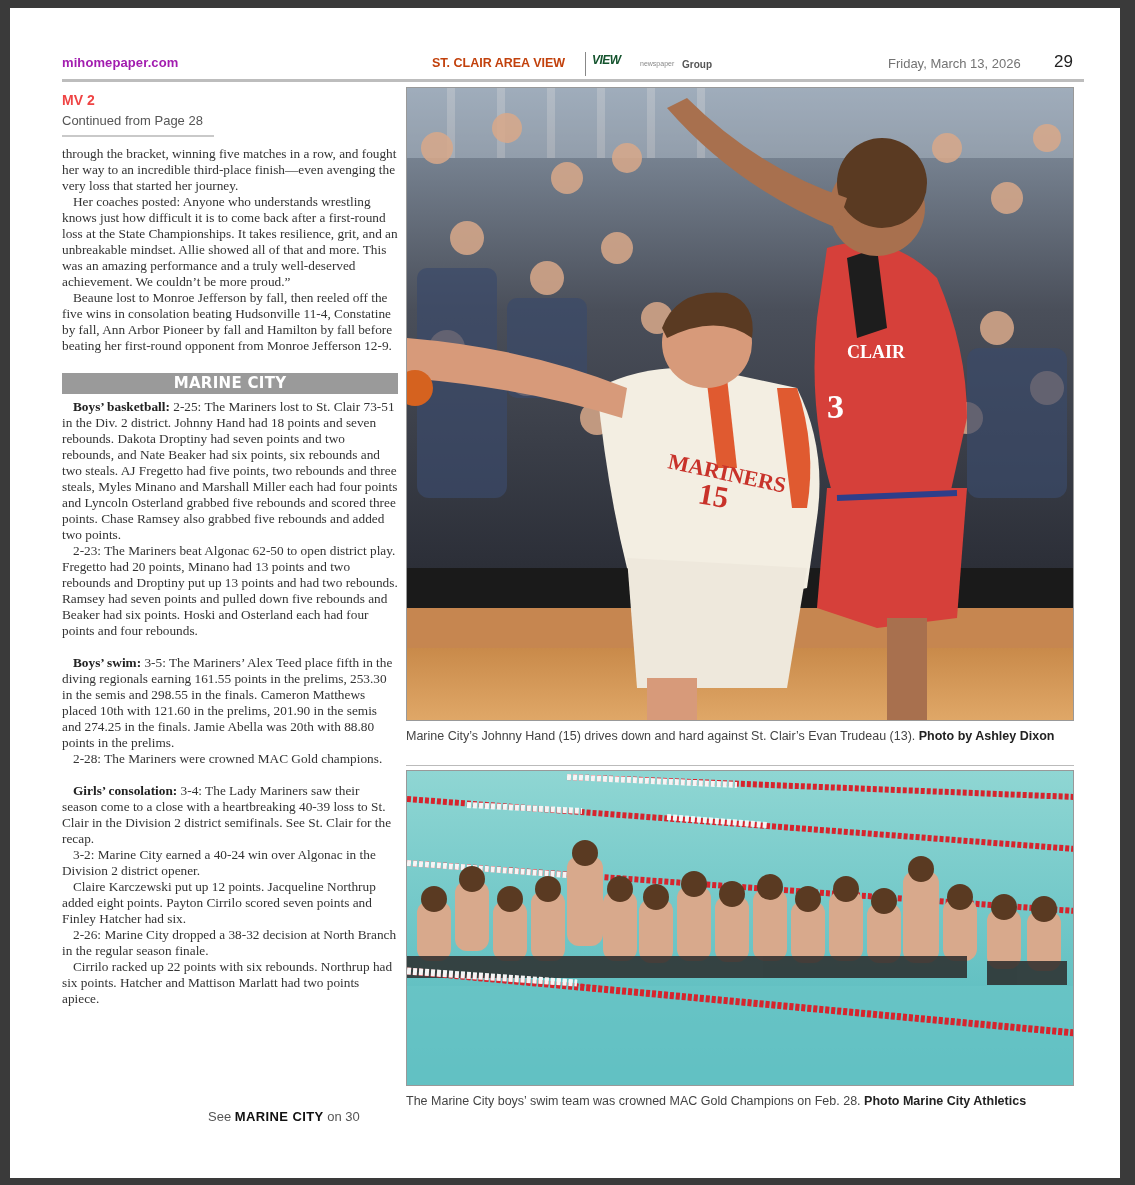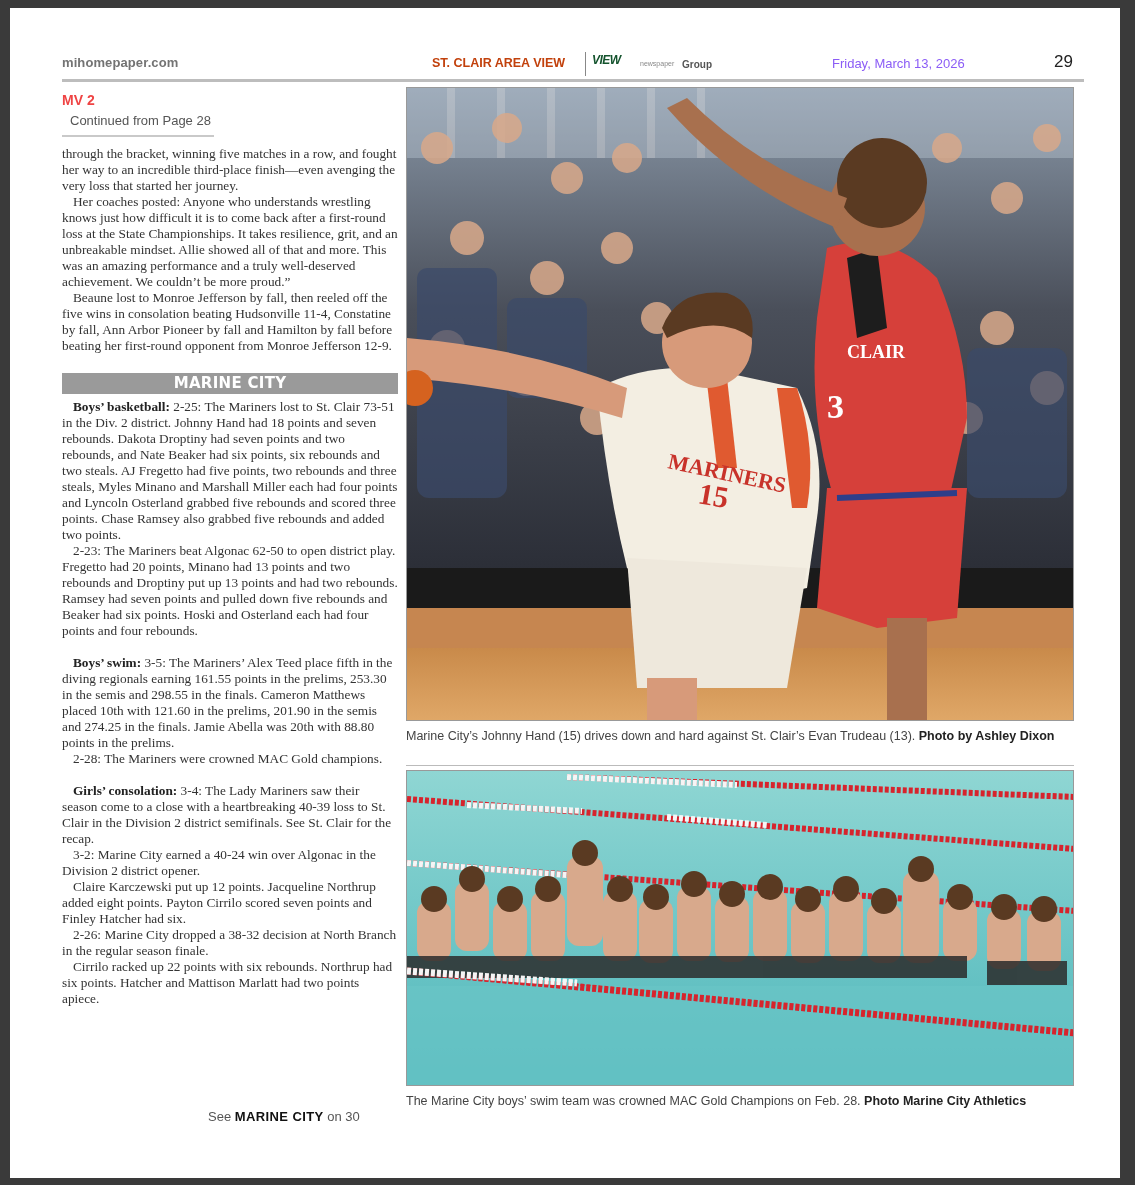--- a/index.html
+++ b/index.html
@@ -6,32 +6,32 @@
     html, body { width: 1135px; height: 1185px; overflow: hidden; }
     body { background: #3a3a3a; font-family: "Liberation Sans", sans-serif; position: relative; }
     .page {
       position: absolute; left: 10px; top: 8px; width: 1110px; height: 1170px;
       background: #ffffff;
     }
     .masthead {
       position: absolute; left: 52px; top: 44px; width: 1022px; height: 30px;
       border-bottom: 3px solid #bdbdbd;
     }
-    .site-url { position: absolute; left: 0; top: 3px; font-size: 13px; font-weight: bold; color: #737373; letter-spacing: 0.1px; text-align: right; }
+    .site-url { position: absolute; left: 0; top: 3px; font-size: 13px; font-weight: bold; color: #a21caf; letter-spacing: 0.1px; text-align: right; }
     .pub-name { position: absolute; left: 370px; top: 4px; font-size: 12.5px; font-weight: bold; color: #c2410c; }
     .pub-divider { position: absolute; left: 523px; top: 0px; width: 1px; height: 24px; background: #888; }
     .view-logo { position: absolute; left: 530px; top: 1px; font-size: 12px; font-weight: 900; font-style: italic; color: #14532d; letter-spacing: -0.5px; }
     .view-sub { position: absolute; left: 578px; top: 8px; font-size: 7px; color: #888; }
     .view-group { position: absolute; left: 620px; top: 7px; font-size: 10px; font-weight: bold; color: #555; }
-    .issue-date { position: absolute; left: 770px; top: 4px; font-size: 13px; color: #8b5cf6; }
+    .issue-date { position: absolute; left: 826px; top: 4px; font-size: 13px; color: #737373; }
     .page-number { position: absolute; left: 992px; top: 0px; font-size: 17px; color: #222; }
 
     .left-col { position: absolute; left: 52px; top: 80px; width: 336px; }
     .section-code { font-size: 14px; font-weight: bold; color: #ef4444; line-height: 24px; margin-top: 0px; }
-    .continued { font-size: 13px; color: #555; line-height: 16px; margin-top: 1px; margin-left: 8px; }
+    .continued { font-size: 13px; color: #555; line-height: 16px; margin-top: 1px; }
     .continued-rule { width: 152px; height: 2px; background: #c9c9c9; margin-top: 6px; margin-bottom: 9px; }
 
     .body-text {
       font-family: "Liberation Serif", serif; font-size: 13.3px; line-height: 16px; color: #333;
       text-align: left;
     }
     .body-text p { text-indent: 11px; }
     .body-text p.noindent { text-indent: 0; }
     .body-text .lead { font-weight: bold; color: #222; }
     .gap { height: 16px; }

